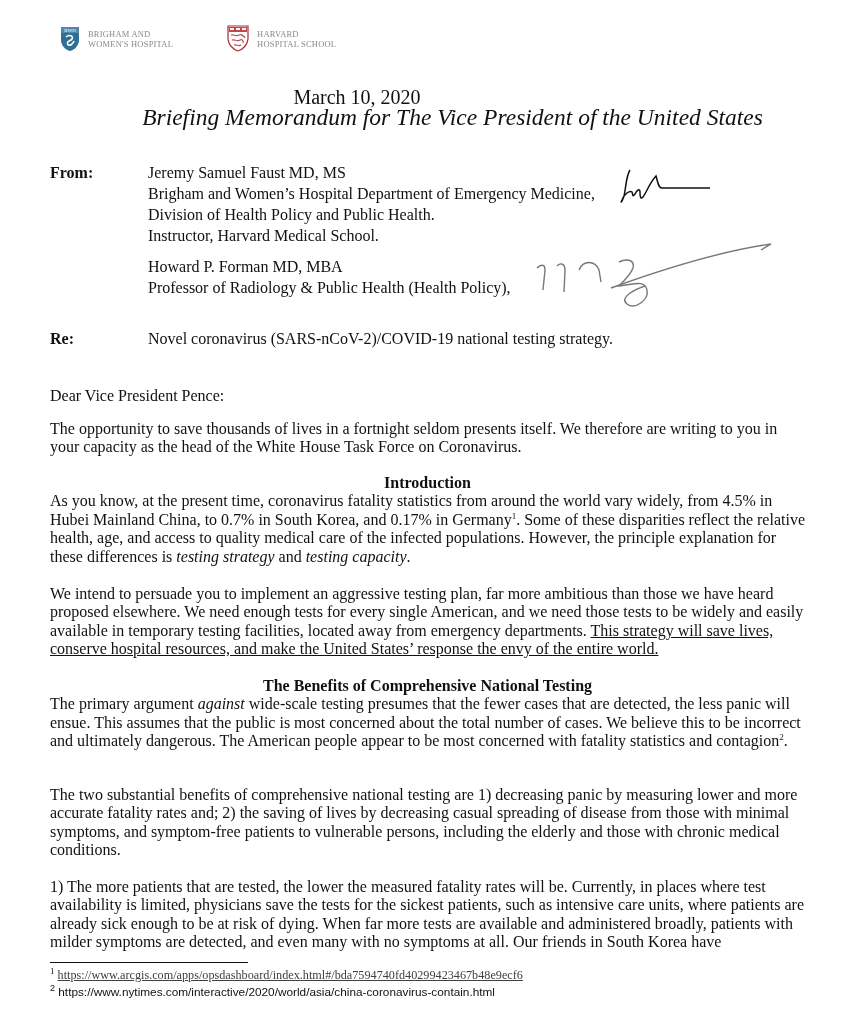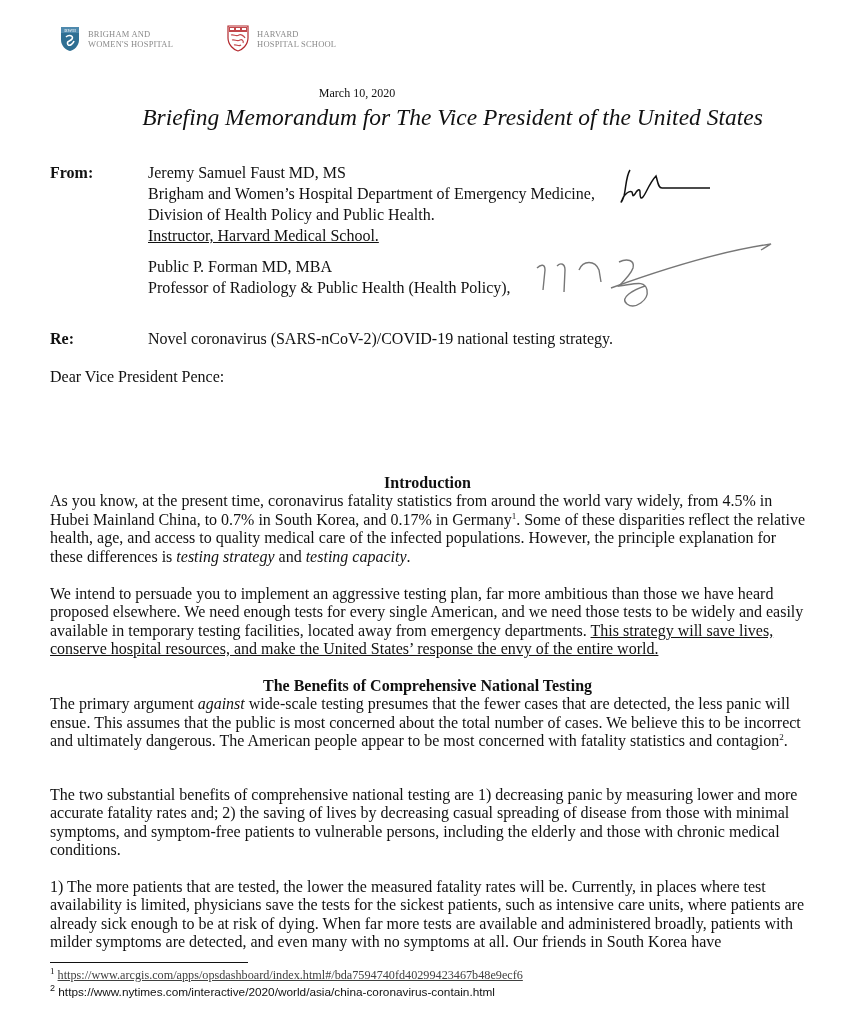--- a/index.html
+++ b/index.html
@@ -13,21 +13,21 @@
     
     .letterhead { position: absolute; left: 60px; top: 12px; height: 40px; display: flex; align-items: flex-end; gap: 46px; }
     .logo-block { display: flex; align-items: center; margin-right: 8px; }
     .logo-text {
       font-family: "Liberation Serif", serif; font-size: 8.5px; line-height: 10px;
       color: #8a8a8a; letter-spacing: 0.2px; margin-left: 8px;
     }
     .logo-text div { white-space: nowrap; }
 
     
-    .date { position: absolute; left: 0; width: 714px; top: 86px; text-align: center; font-size: 12px; }
+    .date { position: absolute; left: 0; width: 714px; top: 86px; text-align: center; font-size: 20px; }
     .title { position: absolute; left: 0; width: 905px; top: 104px; text-align: center; font-size: 23.5px; font-style: italic; }
 
     
     .hdr-label { position: absolute; left: 50px; font-weight: bold; font-size: 16px; }
     .hdr-line { position: absolute; left: 148px; font-size: 16px; white-space: nowrap; }
 
     .sig { position: absolute; }
 
     
     .para { position: absolute; left: 50px; width: 755px; font-size: 16px; line-height: 18.4px; }
@@ -75,43 +75,44 @@
     </div>
   </div>
 
   <div class="date">March 10, 2020</div>
   <div class="title">Briefing Memorandum for The Vice President of the United States</div>
 
   <div class="hdr-label" style="top:164px;">From:</div>
   <div class="hdr-line" style="top:164px;">Jeremy Samuel Faust MD, MS</div>
   <div class="hdr-line" style="top:185px;text-align:center;">Brigham and Women’s Hospital Department of Emergency Medicine,</div>
   <div class="hdr-line" style="top:206px;">Division of Health Policy and Public Health.</div>
-  <div class="hdr-line" style="top:227px;text-decoration:underline;">Instructor, Harvard Medical School.</div>
+  <div class="hdr-line" style="top:227px;">Instructor, Harvard Medical School.</div>
 
-  <div class="hdr-line" style="top:258px;">Public P. Forman MD, MBA</div>
+  <div class="hdr-line" style="top:258px;">Howard P. Forman MD, MBA</div>
   <div class="hdr-line" style="top:279px;">Professor of Radiology &amp; Public Health (Health Policy),</div>
 
   <svg class="sig" style="left:618px; top:168px;" width="110" height="40" viewBox="0 0 110 40">
     <path d="M12 2 C8 8 8 20 6 28 C4 34 2 36 4 32 C6 26 12 22 14 24 C15 26 14 30 17 26 C19 22 22 20 22 24 C22 30 23 34 28 24 C32 16 36 10 38 8 C40 14 40 20 44 20 L92 20" stroke="#111" stroke-width="1.5" fill="none"></path>
   </svg>
   <svg class="sig" style="left:535px; top:240px;" width="240" height="80" viewBox="0 0 240 80">
     <g stroke="#777" stroke-width="1.4" fill="none">
       <path d="M2 28 C6 24 10 24 10 30 L8 50"></path>
       <path d="M22 26 C26 22 30 24 30 30 L29 52"></path>
       <path d="M44 30 C48 20 60 20 64 30 L66 42"></path>
       <path d="M84 22 C92 18 100 20 98 28 C96 34 88 42 84 46 C100 44 110 40 112 50 C114 60 100 70 92 64 C84 58 98 50 110 46"></path>
       <path d="M76 48 C120 32 180 12 236 4 L226 10"></path>
     </g>
   </svg>
 
   <div class="hdr-label" style="top:330px;">Re:</div>
   <div class="hdr-line" style="top:330px;">Novel coronavirus (SARS-nCoV-2)/COVID-19 national testing strategy.</div>
 
-  <div class="para" style="top:368px;">Dear Vice President Pence:</div>
+  <div class="para" style="top:387px;">Dear Vice President Pence:</div>
 
+  <div class="para" style="top:420px;">The opportunity to save thousands of lives in a fortnight seldom presents itself. We therefore are writing to you in your capacity as the head of the White House Task Force on Coronavirus.</div>
 
   <div class="para" style="top:474px;">
     <p class="heading">Introduction</p>
     <p><span>As you know, at the present time, coronavirus fatality statistics from around the world vary widely, from 4.5% in Hubei Mainland China, to 0.7% in South Korea, and 0.17% in Germany</span><sup>1</sup><span>. Some of these disparities reflect the relative health, age, and access to quality medical care of the infected populations. However, the principle explanation for these differences is </span><em>testing strategy</em><span> and </span><em>testing capacity</em><span>.</span></p>
   </div>
 
   <div class="para" style="top:585px;">
     <p><span>We intend to persuade you to implement an aggressive testing plan, far more ambitious than those we have heard proposed elsewhere. We need enough tests for every single American, and we need those tests to be widely and easily available in temporary testing facilities, located away from emergency departments. </span><span class="u">This strategy will save lives, conserve hospital resources, and make the United States’ response the envy of the entire world. </span></p>
   </div>
 

